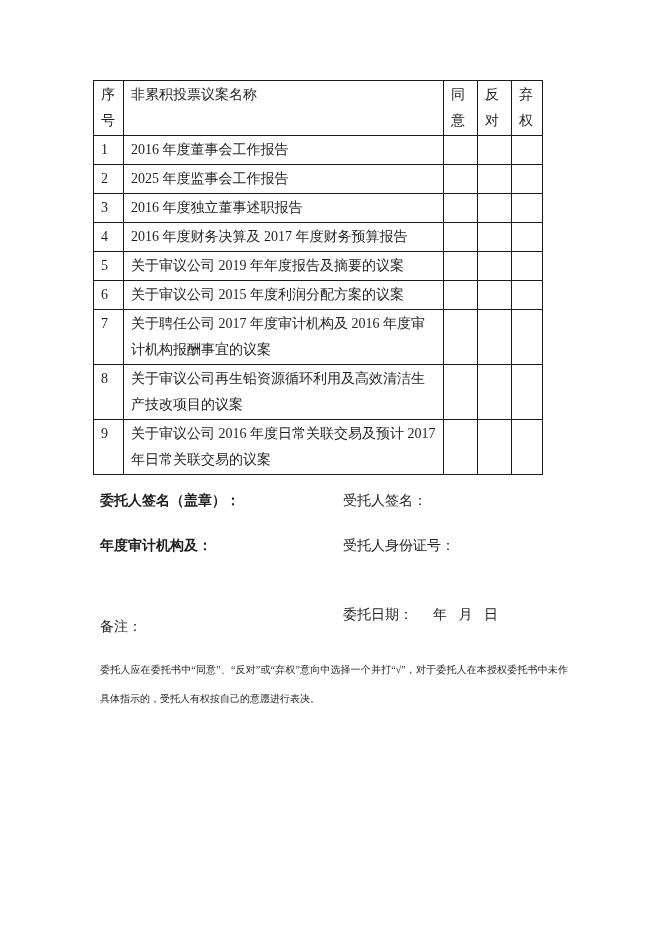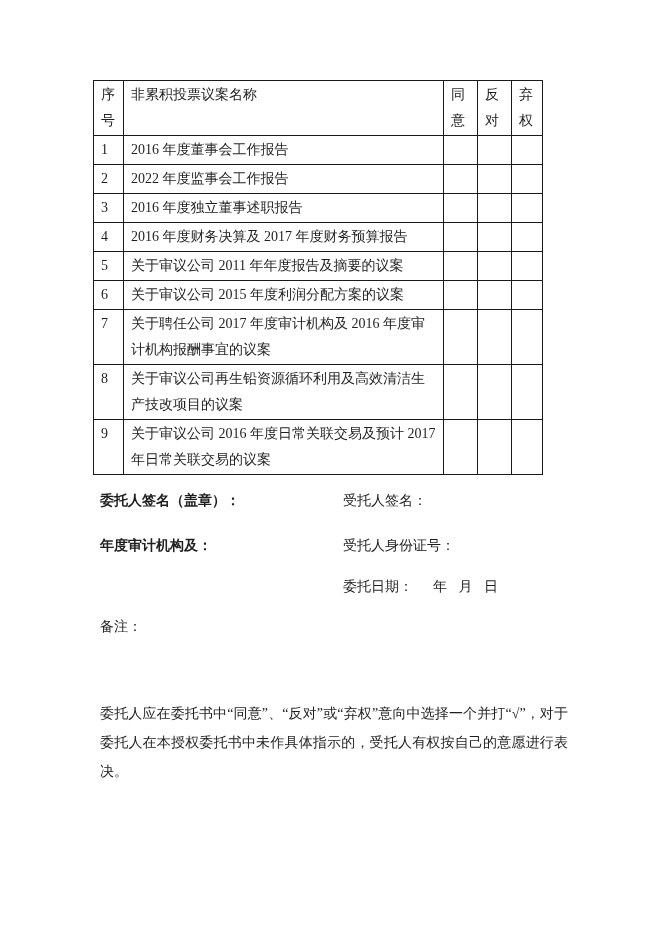--- a/index.html
+++ b/index.html
@@ -40,37 +40,36 @@
   col.c-oppose  { width: 34px; }
   col.c-abstain { width: 31px; }
   th.vote-h { text-align: center; padding: 1px 2px; }
   td.vote-c { padding: 1px 2px; }
   tr.single td { height: 28px; }
 
   
   .abs { position: absolute; font-size: 14px; line-height: 17px; white-space: pre; }
   .sig-row1 { top: 492px; }
   .sig-row2 { top: 537px; }
-  .sig-row3 { top: 578px; }
+  .sig-row3 { top: 606px; }
   .col-left  { left: 100px; font-weight: bold; }
   .col-right { left: 343px; text-align: right; }
   .date-value { margin-left: 20px; word-spacing: 8px; }
 
   
   .notes-label { top: 618px; left: 100px; }
   .notes-body {
     position: absolute;
     top: 655px;
     left: 100px;
     width: 468px;
-    font-size: 14px;
+    font-size: 10px;
     line-height: 29px;
     text-align: justify;
     white-space: normal;
-    margin-top: 44px;
   }
 </style>
 </head>
 <body>
 
 <div class="page">
 
   <table class="proposals">
     <colgroup>
       <col class="c-index">
@@ -95,42 +94,42 @@
     <tbody>
       <tr class="single">
         <td>1</td>
         <td>2016 年度董事会工作报告</td>
         <td class="vote-c"></td>
         <td class="vote-c"></td>
         <td class="vote-c"></td>
       </tr>
       <tr class="single">
         <td>2</td>
-        <td>2022 年度监事会工作报告</td>
+        <td>2025 年度监事会工作报告</td>
         <td class="vote-c"></td>
         <td class="vote-c"></td>
         <td class="vote-c"></td>
       </tr>
       <tr class="single">
         <td>3</td>
         <td>2016 年度独立董事述职报告</td>
         <td class="vote-c"></td>
         <td class="vote-c"></td>
         <td class="vote-c"></td>
       </tr>
       <tr class="single">
         <td>4</td>
         <td>2016 年度财务决算及 2017 年度财务预算报告</td>
         <td class="vote-c"></td>
         <td class="vote-c"></td>
         <td class="vote-c"></td>
       </tr>
       <tr class="single">
         <td>5</td>
-        <td>关于审议公司 2011 年年度报告及摘要的议案</td>
+        <td>关于审议公司 2019 年年度报告及摘要的议案</td>
         <td class="vote-c"></td>
         <td class="vote-c"></td>
         <td class="vote-c"></td>
       </tr>
       <tr class="single">
         <td>6</td>
         <td>关于审议公司 2015 年度利润分配方案的议案</td>
         <td class="vote-c"></td>
         <td class="vote-c"></td>
         <td class="vote-c"></td>

